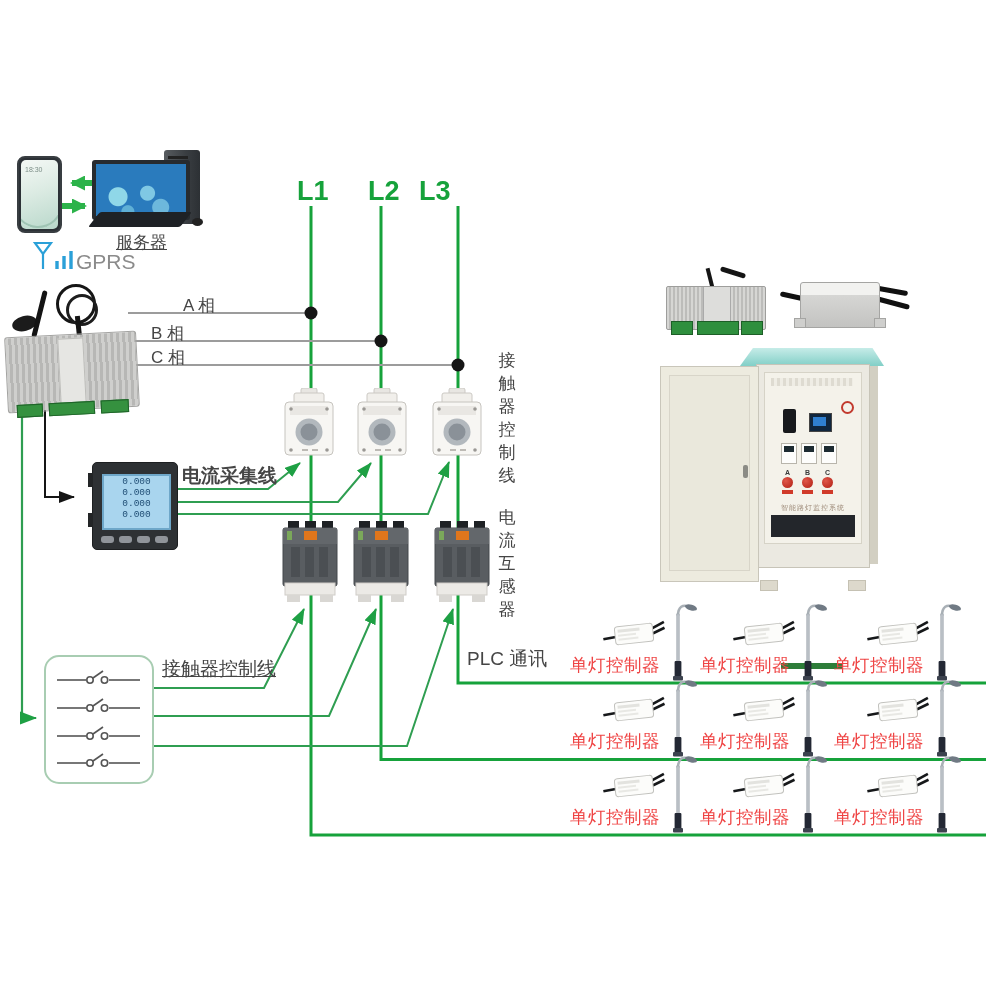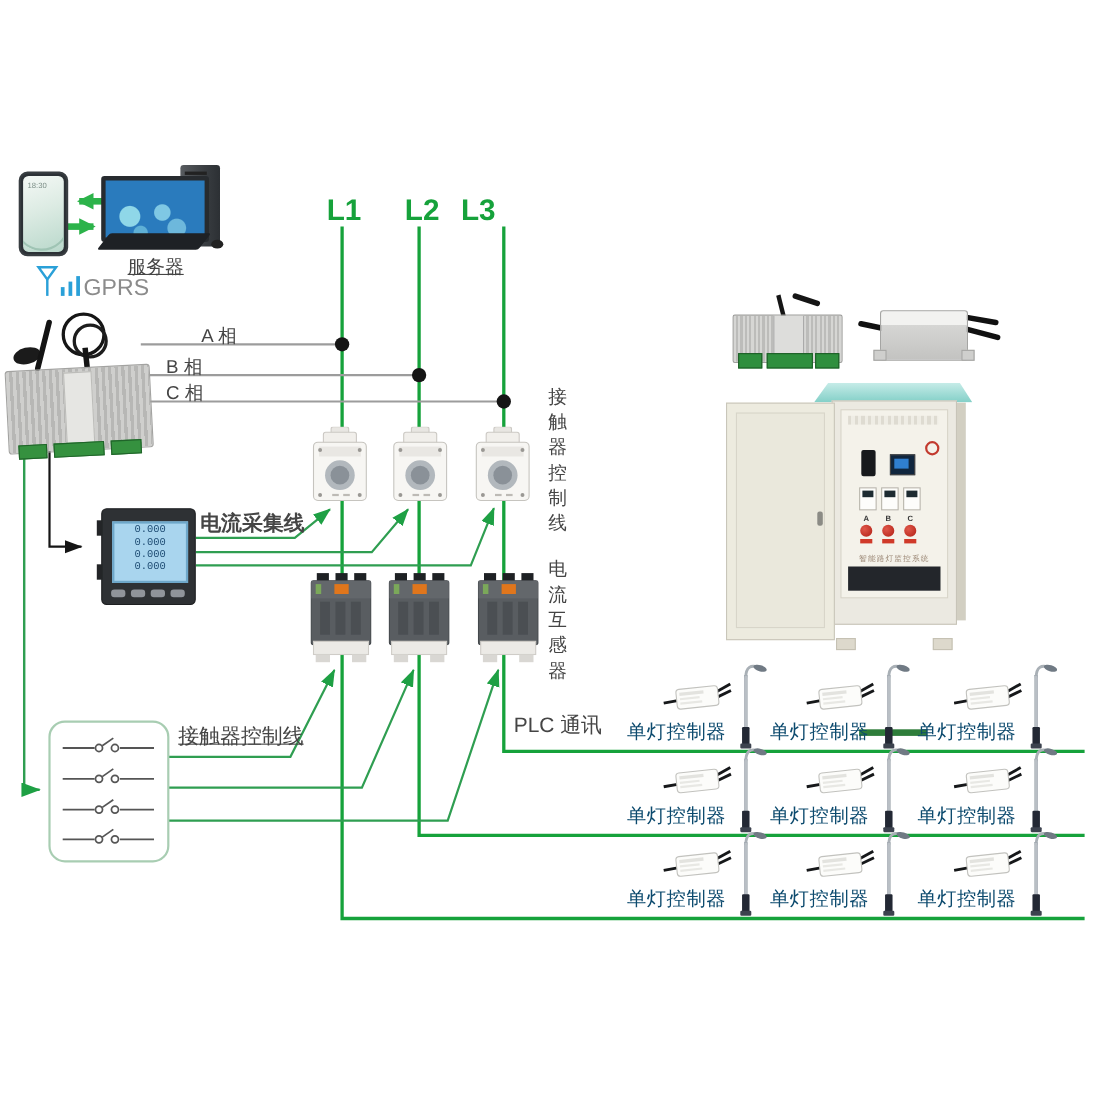--- a/index.html
+++ b/index.html
@@ -90,21 +90,21 @@
   .devA .t{position:absolute;bottom:-6px;height:12px;background:#2f8f3e;border:1px solid #1d5e27;}
   .devB{left:780px;top:270px;width:132px;height:60px;}
   .devB .bd{position:absolute;left:20px;top:12px;width:78px;height:44px;border:1px solid #a5a5a3;border-radius:3px;
         background:linear-gradient(#f2f2f0 0 12px,#d6d6d4 12px,#c3c3c1);}
   .devB .fl{position:absolute;top:48px;width:10px;height:8px;background:#cfcfcd;border:1px solid #a5a5a3;}
   .devB .cl{position:absolute;background:#111;height:5px;border-radius:3px;}
   
   .cell{position:absolute;width:132px;height:82px;z-index:2;}
   .cell .lampsvg{position:absolute;right:0;bottom:0;width:34px;height:80px;}
   .cell .ctrlsvg{position:absolute;left:36px;top:16px;width:64px;height:34px;}
-  .cell .clbl{position:absolute;left:4px;bottom:6px;font-size:17.5px;color:#0c4a6e;letter-spacing:0.5px;white-space:nowrap;}
+  .cell .clbl{position:absolute;left:4px;bottom:6px;font-size:17.5px;color:#ef4444;letter-spacing:0.5px;white-space:nowrap;}
 </style>
 </head>
 <body>
 
 <div id="canvas">
 
   <svg id="wires" width="1000" height="1000" viewBox="0 0 1000 1000">
     <defs>
       <marker id="ag" markerWidth="9" markerHeight="8" refX="7.5" refY="3" orient="auto" markerUnits="strokeWidth">
         <path d="M0,0 L8,3 L0,6 Z" fill="#1ea044"></path>

